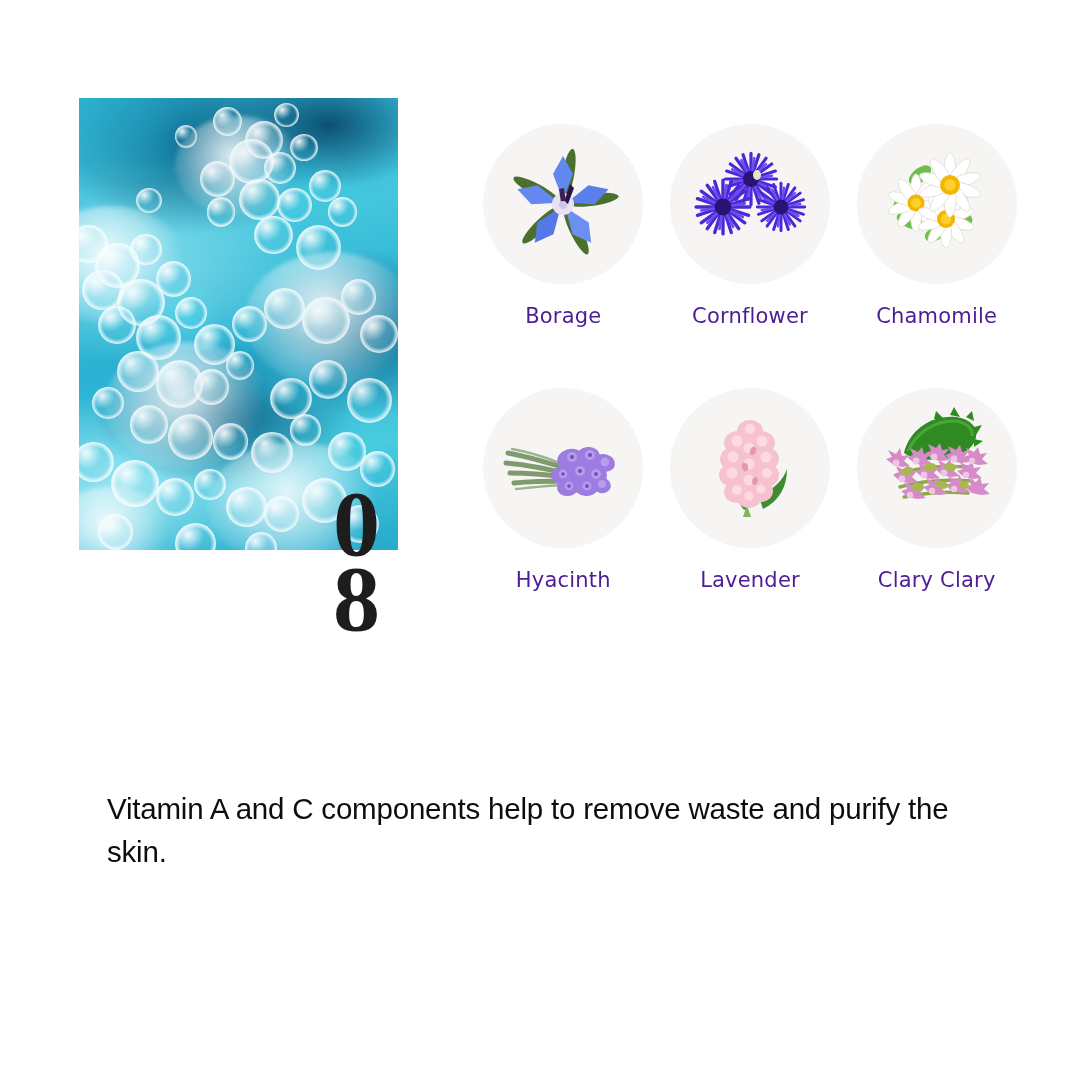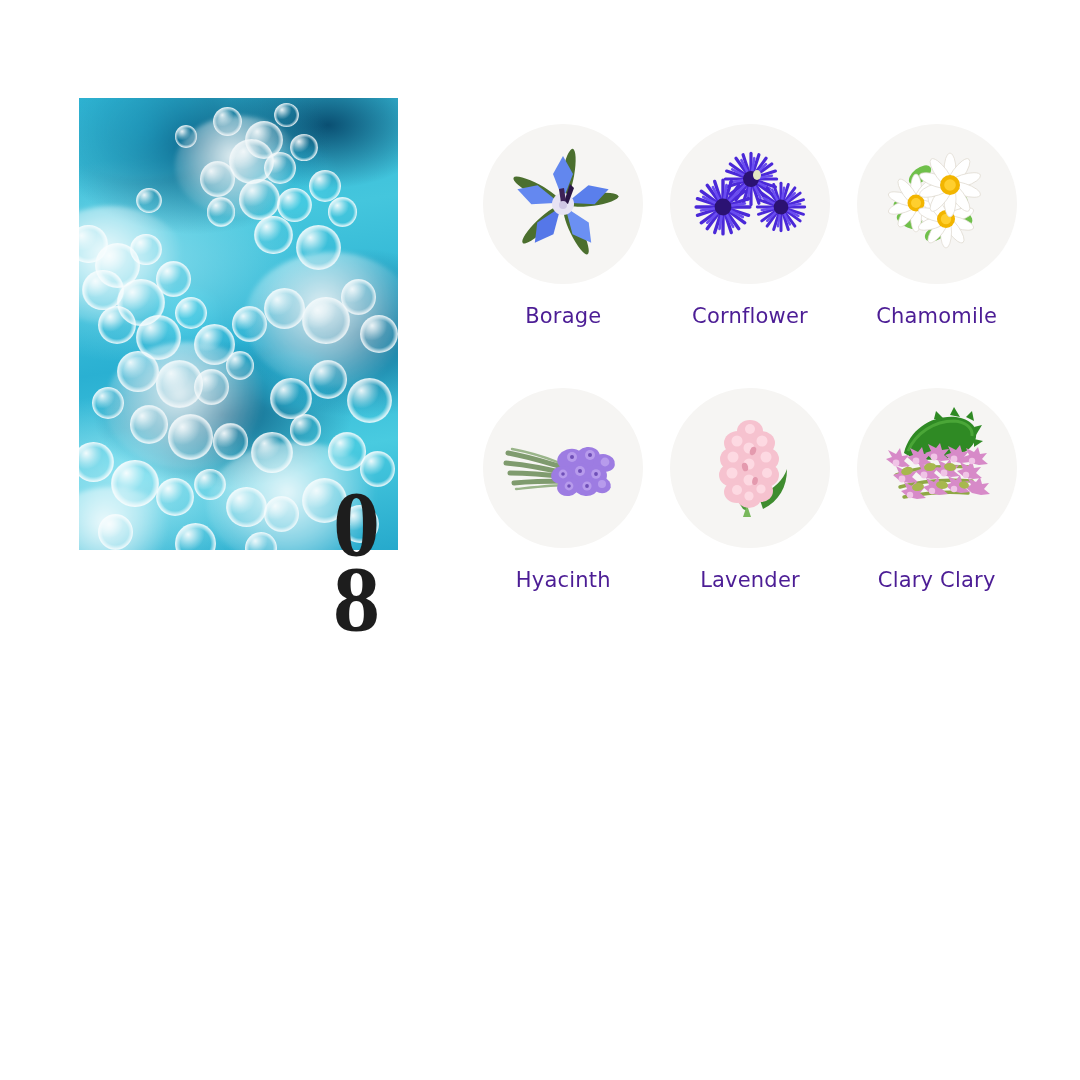--- a/index.html
+++ b/index.html
@@ -576,13 +576,14 @@
           <ellipse cx="90" cy="80" rx="5" ry="3.6" transform="rotate(12 90 80)"></ellipse>
         </g>
       </svg>
     </div>
     <div class="cell-label">Clary Clary</div>
   </div>
 
 </div>
 
 <div class="copy">
+  <p>Vitamin A and C components help to remove waste and purify the skin.</p>
 </div>
 
 </body></html>

